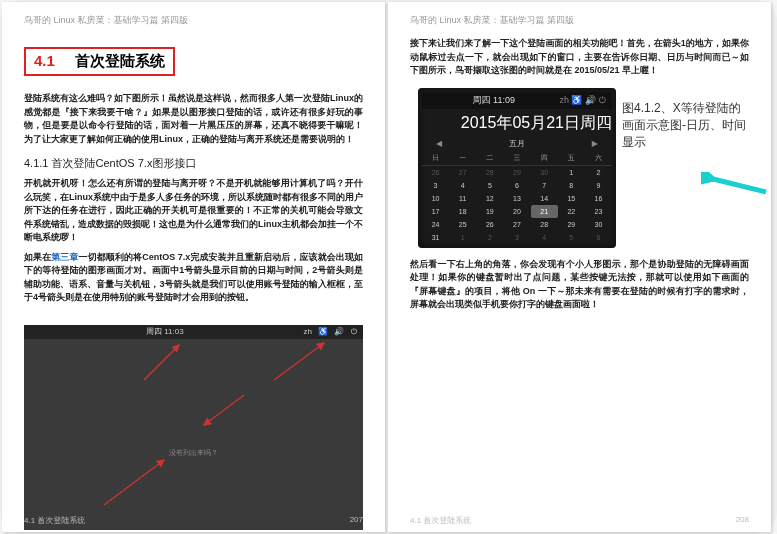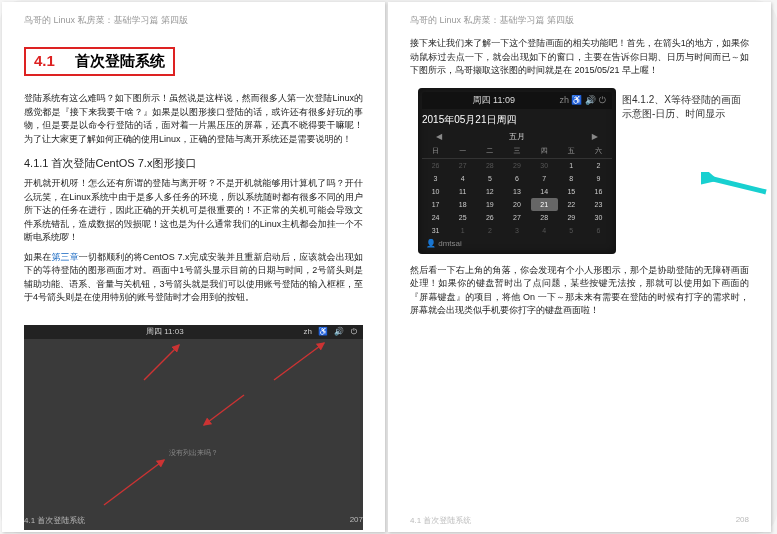--- a/index.html
+++ b/index.html
@@ -42,20 +42,21 @@
     color: #000;
     margin: 10px 0 10px 0;
   }
   .sect-title .num { color: #d22; margin-right: 16px; }
   .para {
     font-size: 9px;
     line-height: 1.5;
     color: #222;
     margin: 6px 0;
     text-align: justify;
+    font-weight: bold;
   }
   .subhead {
     font-size: 11px;
     font-weight: normal;
     margin: 10px 0 4px 0;
   }
   .link { color: #1365c0; }
   .shot {
     background: #3a3a3a;
     width: 100%;
@@ -95,23 +96,23 @@
     position:absolute; left:5px; top:3px;
     width:6px; height:6px; background:#888; border-radius:50%;
   }
   .shot .login .nm { color:#eee; font-size:9px; }
   .shot .hint {
     position:absolute; left:50%; top:60%;
     transform: translateX(-50%);
     color:#888; font-size:7px;
   }
   .caption {
-    font-size: 10px;
+    font-size: 12px;
     color: #333;
-    margin-top: 9px;
+    margin-top: 16px;
   }
   .ftr {
     position: absolute;
     bottom: 6px;
     left: 22px; right: 22px;
     display: flex; justify-content: space-between;
     font-size: 8px;
     color: #bbb;
   }
   
@@ -134,22 +135,22 @@
     color:#ddd;
     font-size:9px;
     text-align:center;
     padding:2px 0;
     border-radius:3px 3px 0 0;
     display:flex; justify-content:space-between;
     align-items:center;
     padding:2px 6px;
   }
   .cal .date {
-    text-align:left;
-    font-size:10px;
+    text-align:right;
+    font-size:16px;
     padding:4px 0 2px 0;
     color:#fff;
   }
   .cal .mon {
     display:flex; justify-content:space-between;
     align-items:center;
     padding:2px 14px;
     font-size:8px; color:#ccc;
   }
   .cal .arrow { color:#888; cursor:default; }
@@ -324,21 +325,20 @@
                 <td>31</td>
                 <td class="dim">1</td>
                 <td class="dim">2</td>
                 <td class="dim">3</td>
                 <td class="dim">4</td>
                 <td class="dim">5</td>
                 <td class="dim">6</td>
               </tr>
             </tbody>
         </table>
-        <div class="user">👤 dmtsai</div>
       </div>
       <div class="calside">
         <div class="caption">图4.1.2、X等待登陆的画面示意图-日历、时间显示</div>
       </div>
     </div>
 
     <div class="para">然后看一下右上角的角落，你会发现有个小人形图示，那个是协助登陆的无障碍画面处理！如果你的键盘暂时出了点问题，某些按键无法按，那就可以使用如下画面的『屏幕键盘』的项目，将他 On 一下～那未来有需要在登陆的时候有打字的需求时，屏幕就会出现类似手机要你打字的键盘画面啦！</div>
 
     <svg class="ptr-arrow" width="70" height="24">
       <defs>

